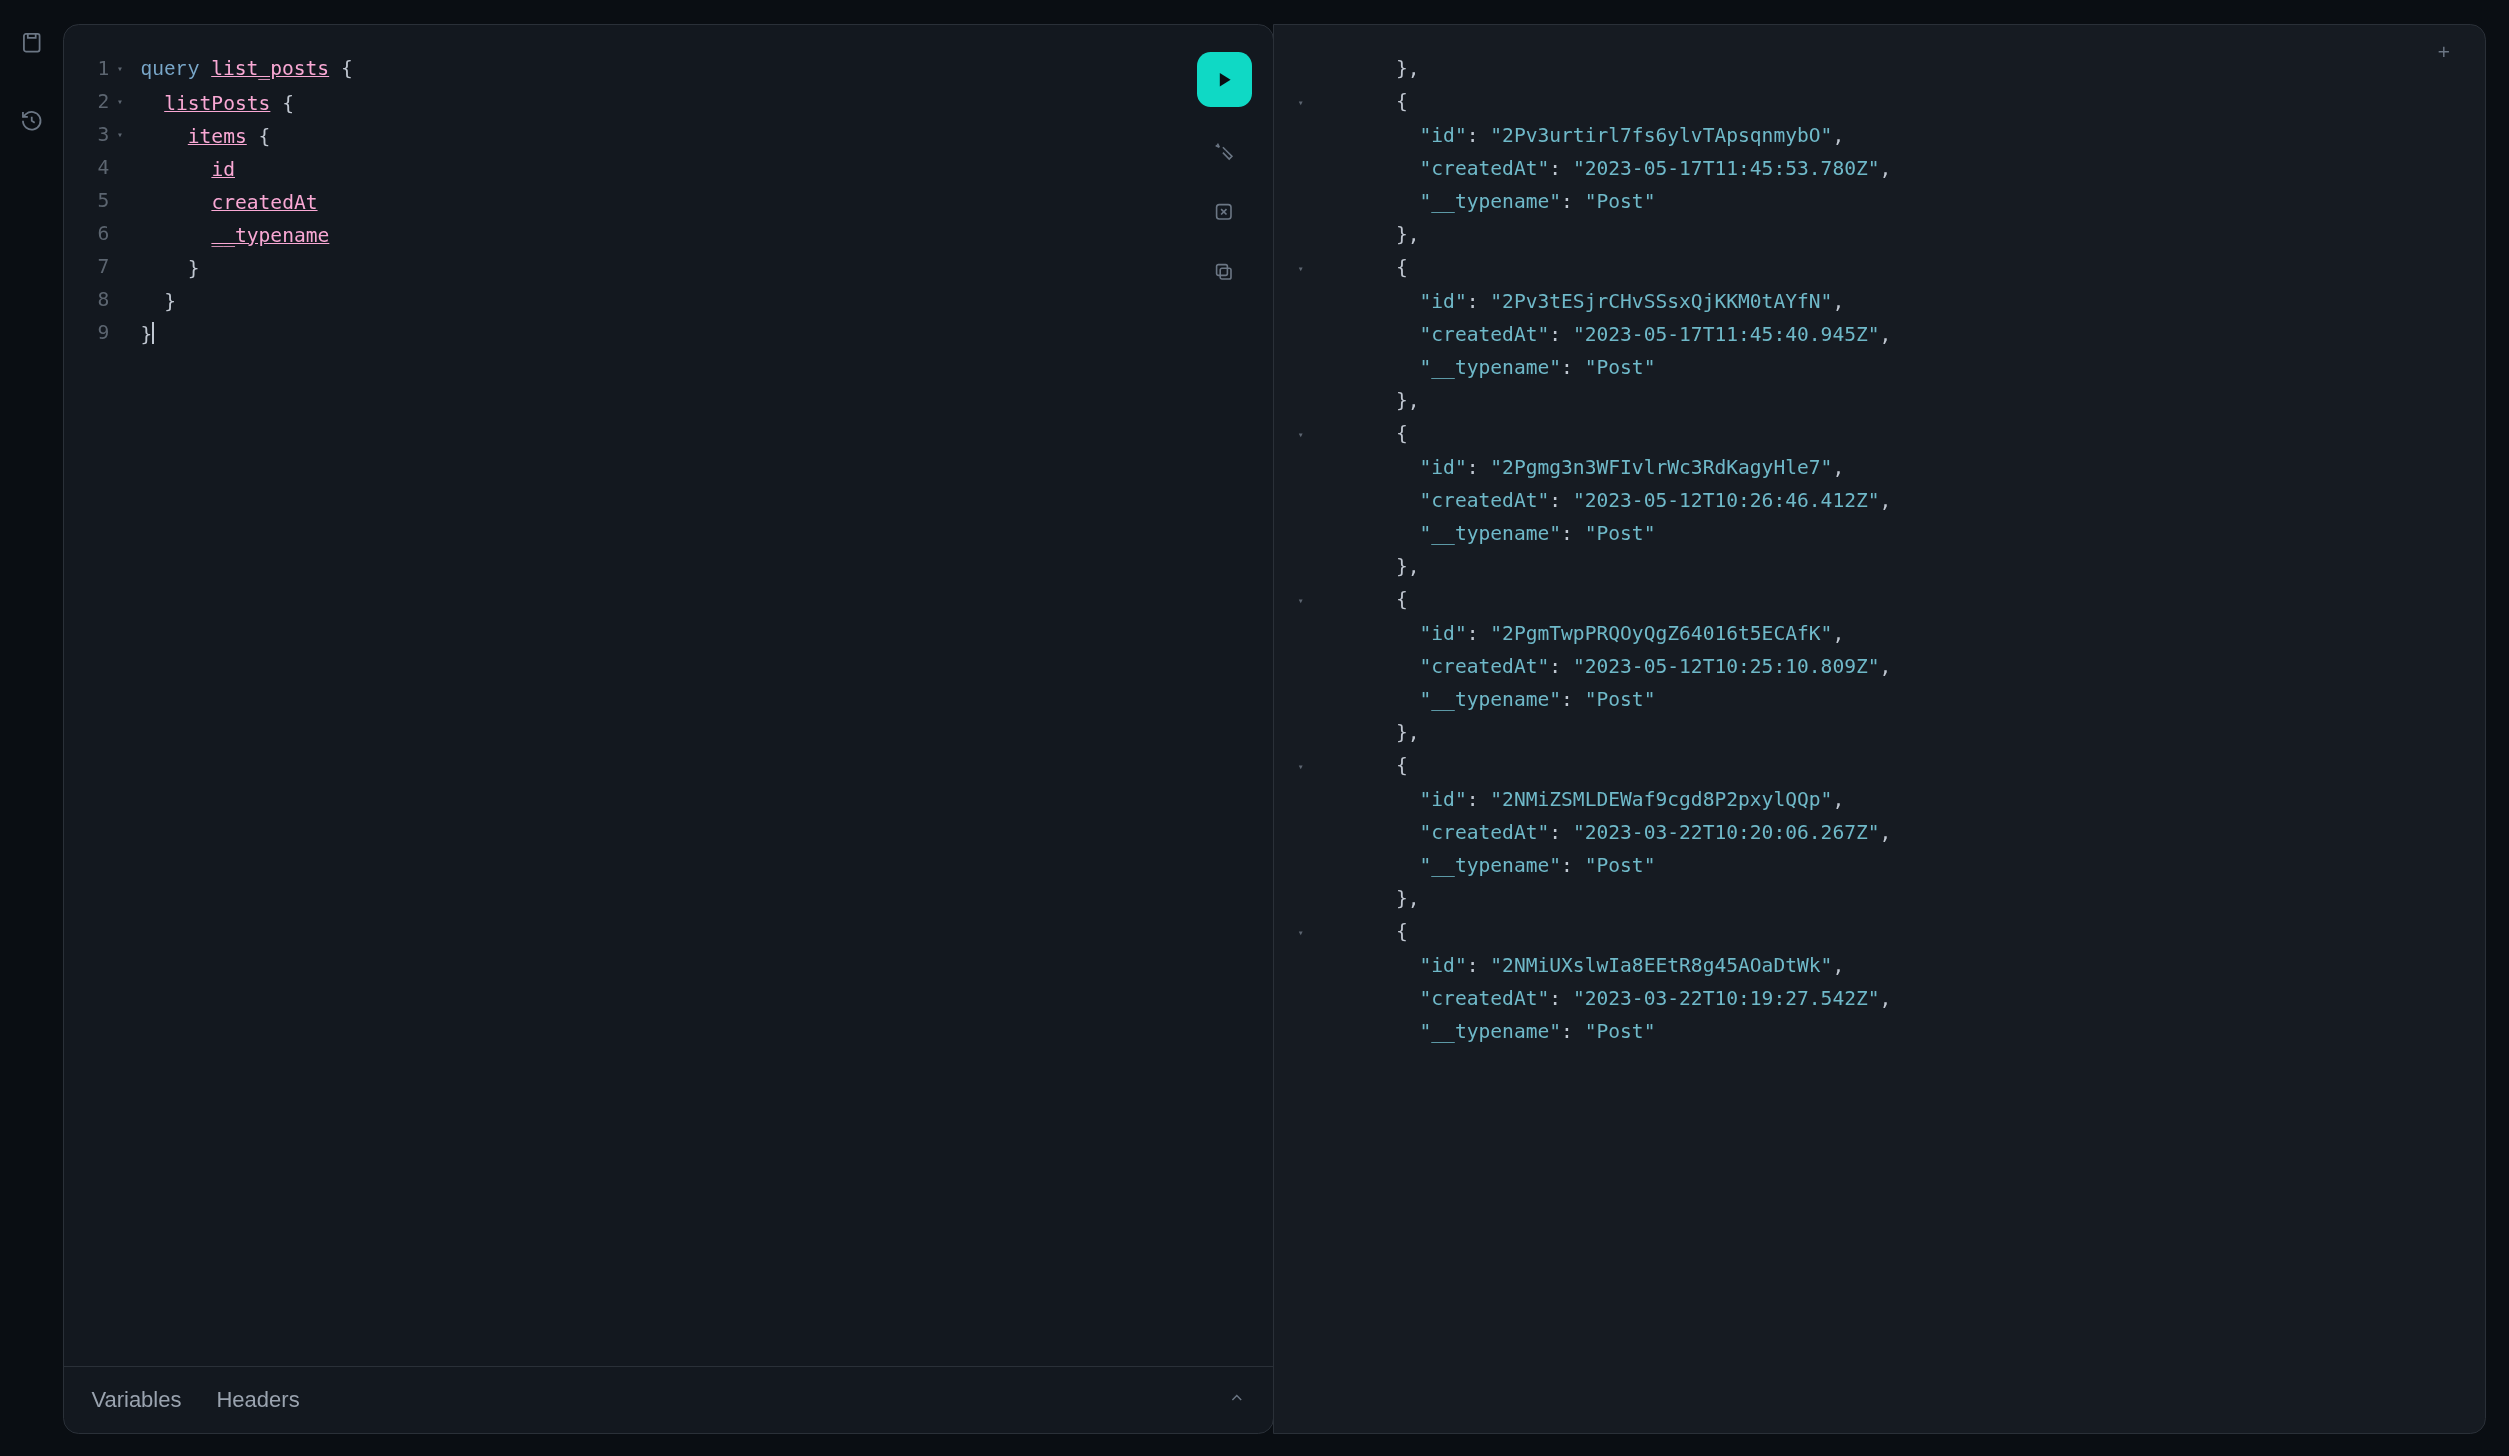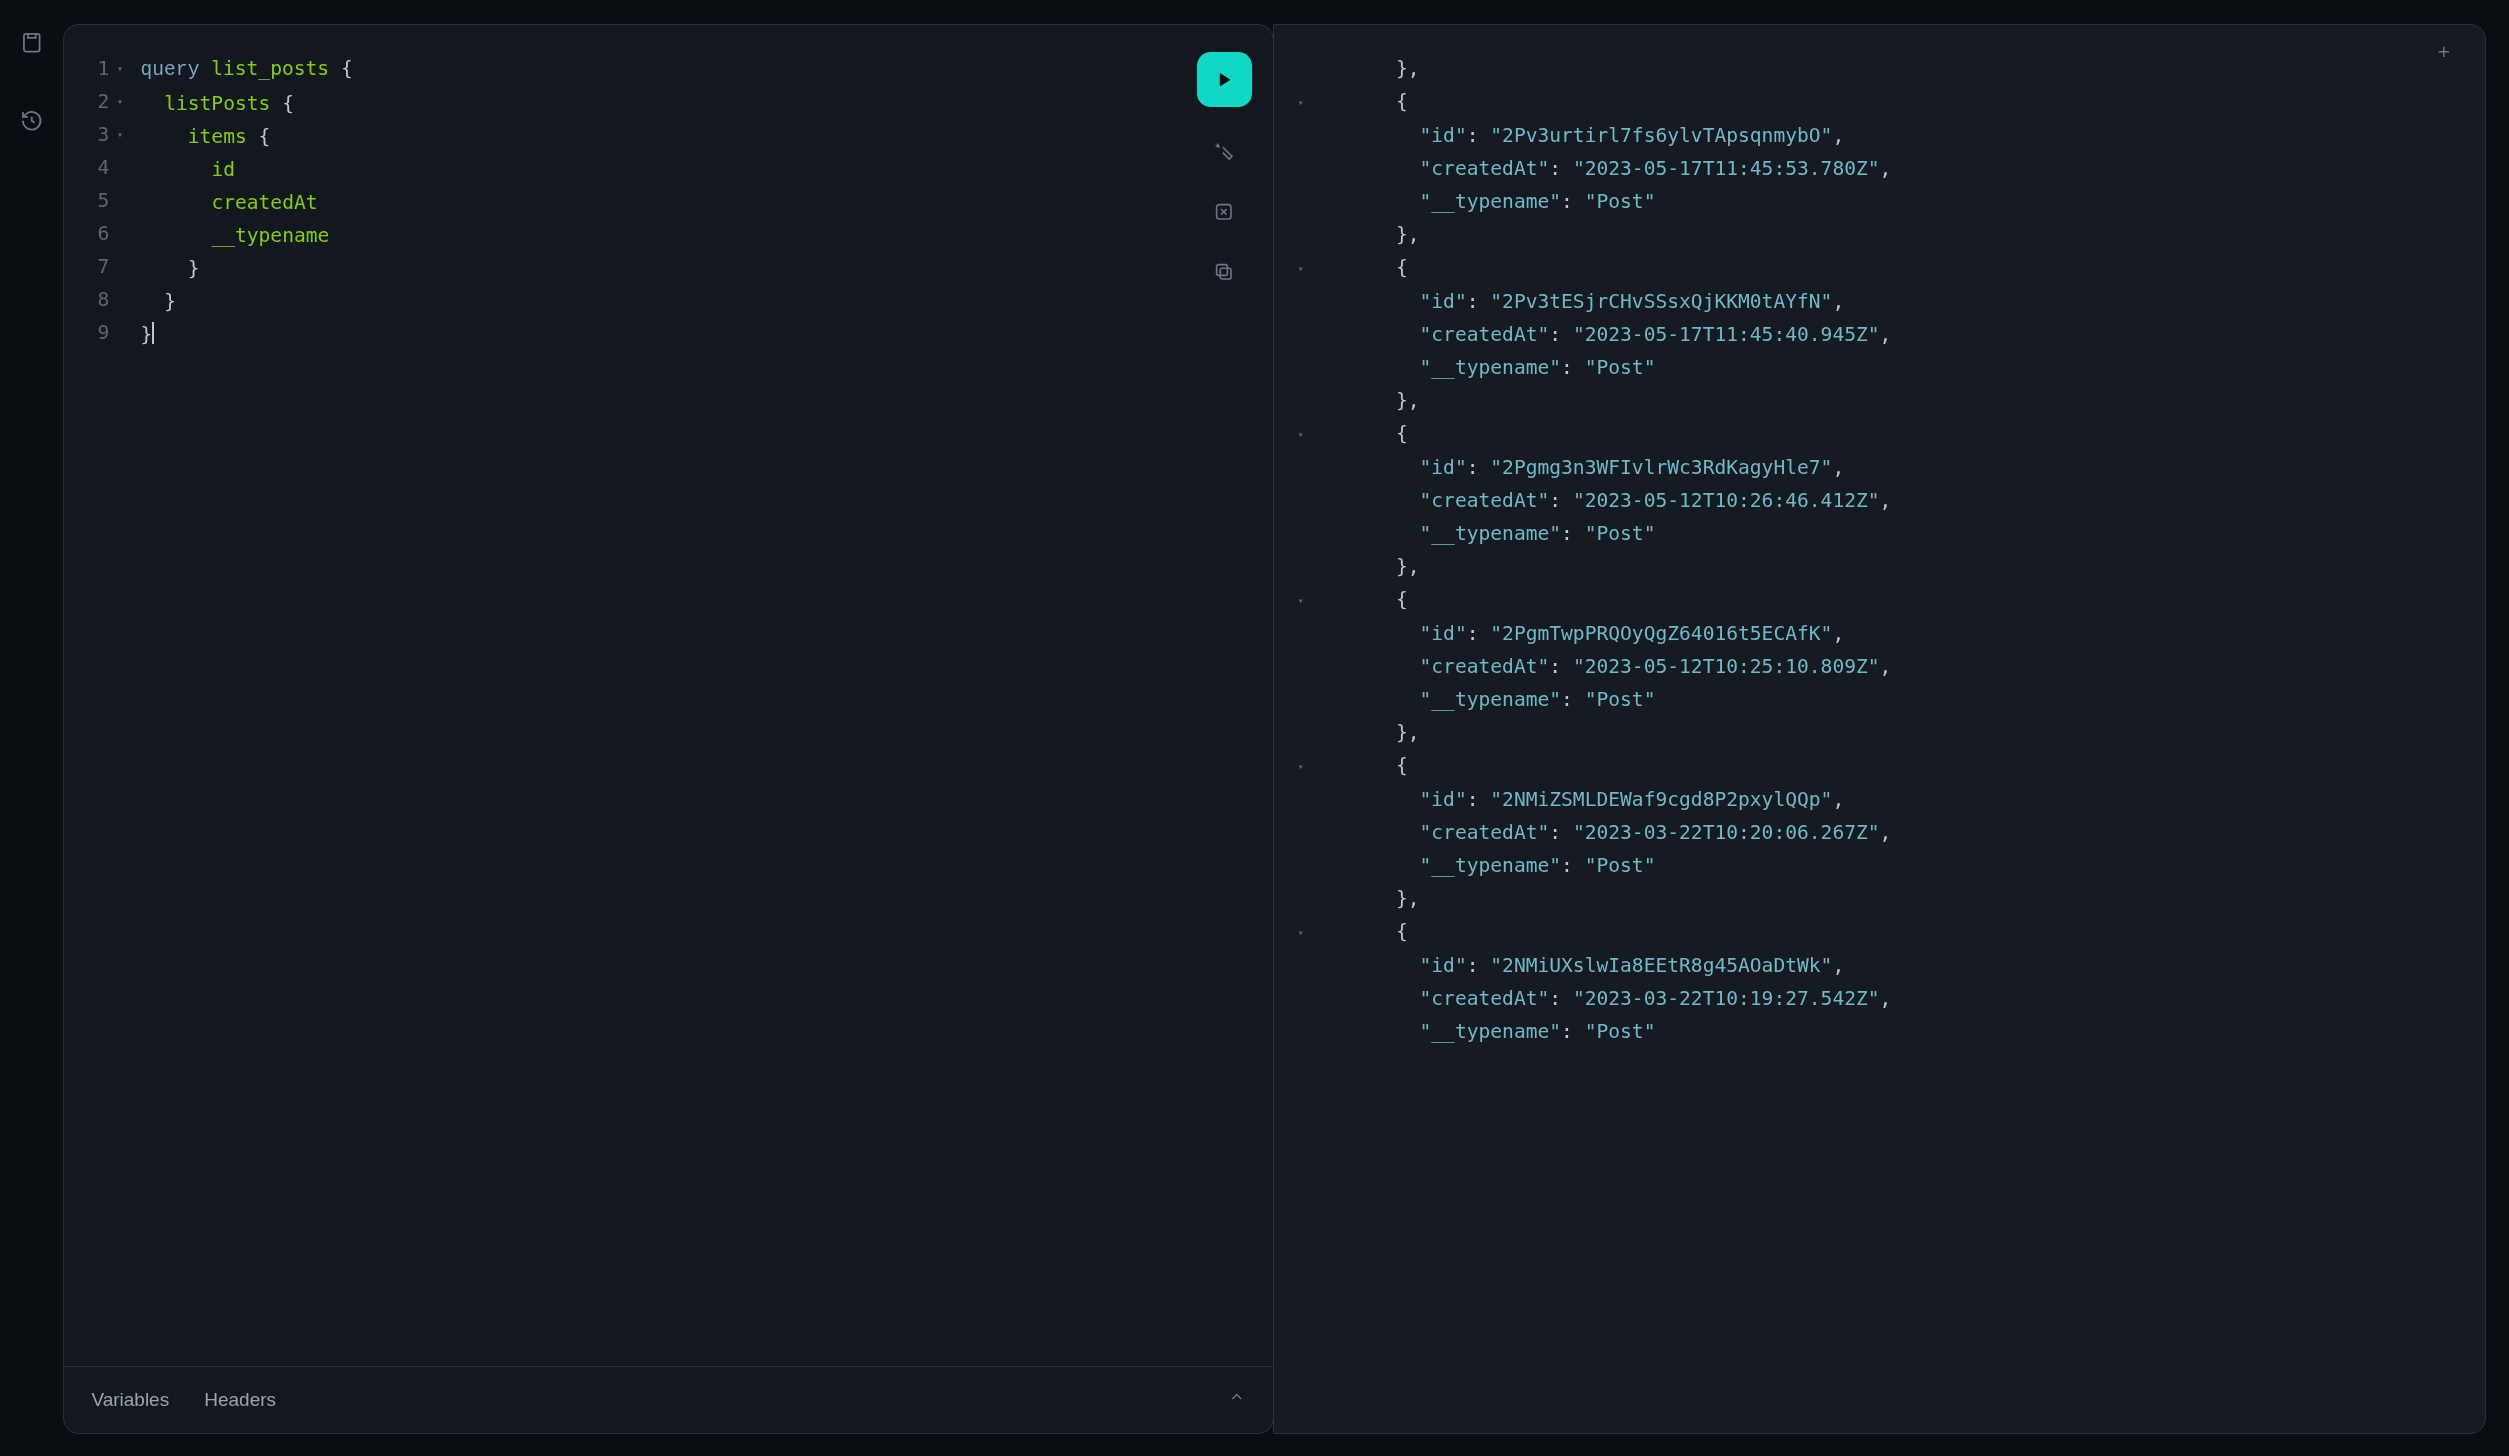--- a/index.html
+++ b/index.html
@@ -102,21 +102,21 @@
     color: #5c6570;
   }
   .code {
     flex: 1;
     font-size: 19.6px;
     line-height: 33px;
     white-space: pre;
     padding-left: 21.6px;
   }
   .kw { color: #79a7c9; font-family: Liberation Mono, monospace; }    
-  .fn { color: #84cc16; }    
+  .fn { color: #f9a8d4; text-decoration: underline; }    
   .pn { color: #c0c7d1; }    
   .cursor {
     display:inline-block;width:2px;height:21.6px;background:#c0c7d1;vertical-align:-2.9px;
   }
 
   
   .action-col {
     position: absolute;
     top: 27.4px;
     right: 21.6px;
@@ -142,21 +142,21 @@
   
   .bottom-bar {
     border-top: 1px solid #2a3038;
     display:flex;
     align-items:center;
     height: 67px;
     padding: 0 27.4px;
     gap: 35px;
     color: #9aa3af;
     font-family: -apple-system, BlinkMacSystemFont, "Segoe UI", sans-serif;
-    font-size: 19px;
+    font-size: 22px;
   }
   .bottom-bar .spacer { flex:1; }
   .chevron-up { color:#6b7684; cursor:pointer; }
 
   
   .response-body {
     padding: 27.4px 0 11.8px 23.5px;
     font-size: 19.6px;
     line-height: 33px;
     white-space: pre;

